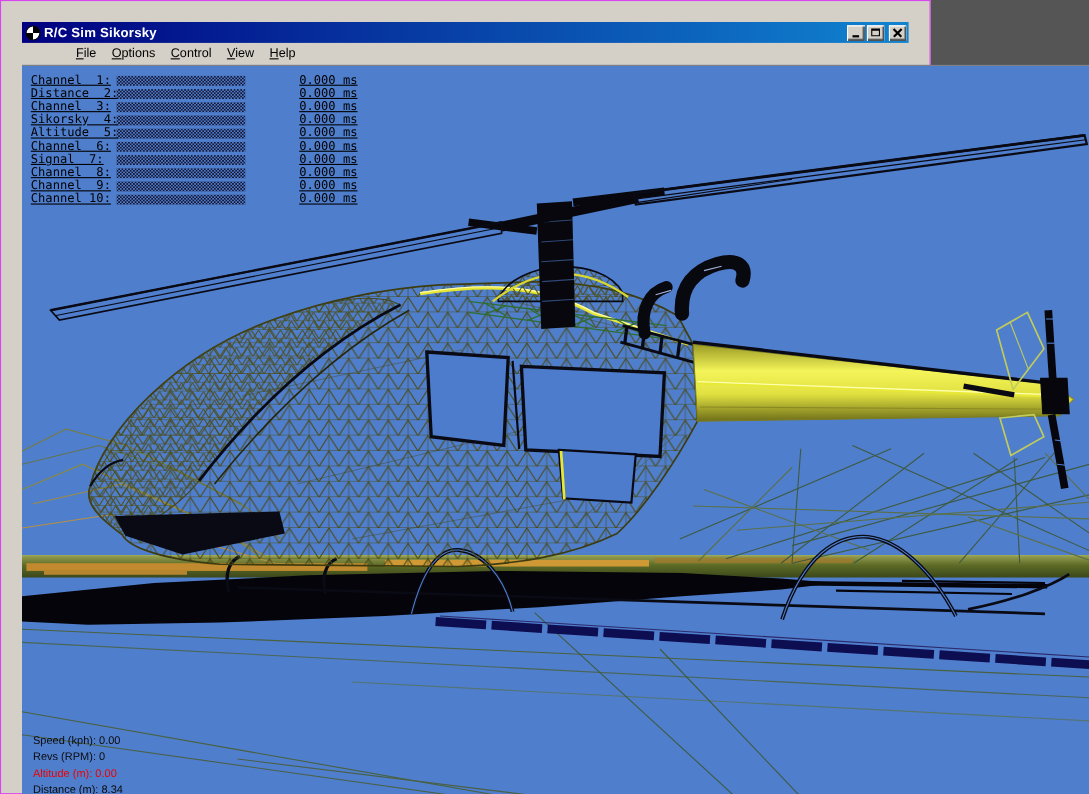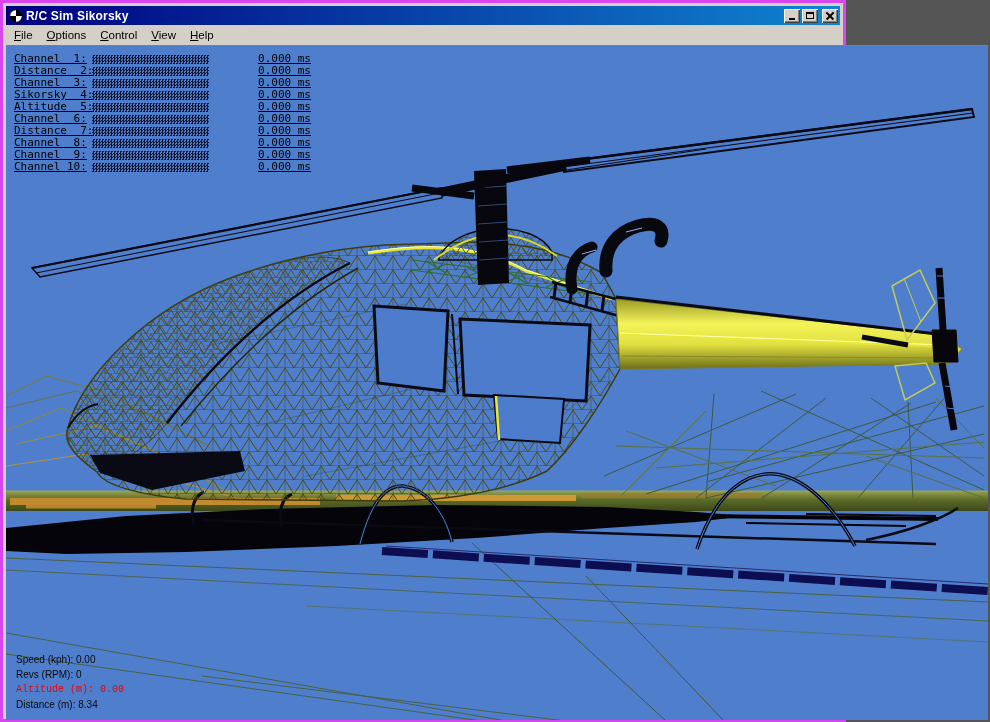--- a/index.html
+++ b/index.html
@@ -1,60 +1,60 @@
 <!DOCTYPE html>
 <html style="--sky: #4f7ecd; --tb-l: #000080; --tb-r: #1084d0; --chrome: #d4d0c8; --dither: #141430; --alt-red: #ee0000;"><head>
 <meta charset="utf-8">
 <style>
   :root{
     --sky:#4f7ecd; --chrome:#d4d0c8; --tb-l:#000080; --tb-r:#1084d0;
     --hud-ink:#000000; --alt-red:#ee0000; --dither:#141430;
   }
   html,body{margin:0;padding:0;background:#555;}
   body{width:990px;height:722px;overflow:hidden;font-family:"Liberation Sans",sans-serif;}
-  .win{width:846px;height:722px;box-sizing:border-box;border:3px solid #d946ef;
-       background:var(--chrome);padding:3px;position:relative;}
+  .win{width:846px;height:722px;box-sizing:border-box;border:1px solid #d946ef;
+       background:var(--chrome);padding:19px;position:relative;}
   
   .titlebar{height:19px;display:flex;align-items:center;padding:0 2px;
             background:linear-gradient(90deg,var(--tb-l),var(--tb-r));}
   .app-icon{width:14px;height:14px;margin:0 3px 0 1px;flex:0 0 auto;}
   .title{flex:1;color:#fff;font-weight:bold;font-size:12px;letter-spacing:.2px;
          white-space:nowrap;overflow:hidden;}
   .winbtns{display:flex;gap:2px;align-items:center;}
   .wbtn{width:16px;height:14px;background:var(--chrome);border:0;padding:0;margin:0;
         box-shadow:inset 1px 1px 0 #ffffff, inset -1px -1px 0 #404040, inset -2px -2px 0 #808080;
         display:flex;align-items:center;justify-content:center;position:relative;cursor:default;}
   .wbtn.close{margin-left:2px;}
   .g-min{width:6px;height:2px;background:#000;margin-top:6px;}
   .g-max{width:8px;height:7px;border:1px solid #000;border-top-width:2px;box-sizing:border-box;}
   .g-close{width:10px;height:9px;position:relative;}
   .g-close::before,.g-close::after{content:"";position:absolute;left:0;right:0;top:3.5px;
         height:1.6px;background:#000;}
   .g-close::before{transform:rotate(45deg);} .g-close::after{transform:rotate(-45deg);}
   
-  .menubar{height:20px;display:flex;align-items:center;font-size:11.5px;color:#000;padding-left:1px;}
+  .menubar{height:20px;display:flex;align-items:center;font-size:11.5px;color:#000;padding-left:1px;margin-left:41px;}
   .menu-item{padding:2px 7px 3px 7px;}
   .menu-item u{text-decoration:underline;}
   
   .viewport{position:relative;width:982px;height:675px;background:var(--sky);overflow:hidden;
             border-top:1px solid #808080;box-sizing:border-box;}
   .scene{position:absolute;left:0;top:0;}
   
   .hud{position:absolute;left:8px;top:7px;font-family:"DejaVu Sans Mono",monospace;
        font-size:11px;line-height:12px;color:var(--hud-ink);}
   .hud-top{display:flex;justify-content:space-between;width:253px;height:12px;}
   .ch-row{display:flex;align-items:center;height:12px;text-decoration:underline;}
   .ch-label{width:76px;white-space:pre;}
   .ch-bar{width:117px;height:9px;margin-left:2px;
       background-image:repeating-conic-gradient(var(--dither) 0% 25%, rgba(0,0,0,0) 0% 50%);
       background-size:3px 3px;}
   .ch-val{width:66px;text-align:right;white-space:pre;margin-left:36px;}
   
   .telemetry{position:absolute;left:10px;bottom:8px;font-size:10px;line-height:15px;color:#0a0a0a;}
-  .telemetry .alt{color:var(--alt-red);font-family:Liberation Mono, monospace;}
+  .telemetry .alt{color:var(--alt-red);}
 </style>
 </head>
 <body>
 
 <div class="win">
 
   <div class="titlebar">
     <span class="app-icon">
       <svg width="14" height="14" viewBox="0 0 14 14">
         <circle cx="7" cy="7" r="6.3" fill="#fff" stroke="#000" stroke-width="1"></circle>
@@ -312,21 +312,21 @@
             <span class="ch-label">Altitude  5:</span>
             <span class="ch-bar"></span>
             <span class="ch-val">0.000 ms</span>
           </div>
           <div class="ch-row">
             <span class="ch-label">Channel  6:</span>
             <span class="ch-bar"></span>
             <span class="ch-val">0.000 ms</span>
           </div>
           <div class="ch-row">
-            <span class="ch-label">Distance  7:</span>
+            <span class="ch-label">Signal  7:</span>
             <span class="ch-bar"></span>
             <span class="ch-val">0.000 ms</span>
           </div>
           <div class="ch-row">
             <span class="ch-label">Channel  8:</span>
             <span class="ch-bar"></span>
             <span class="ch-val">0.000 ms</span>
           </div>
           <div class="ch-row">
             <span class="ch-label">Channel  9:</span>

